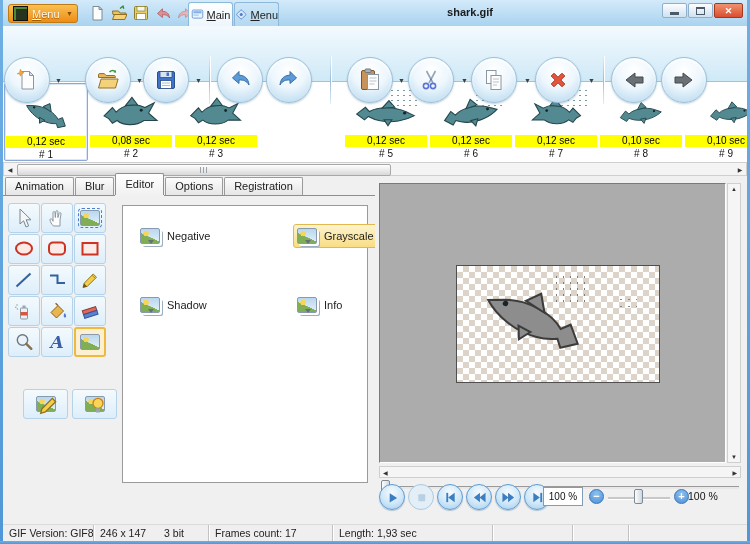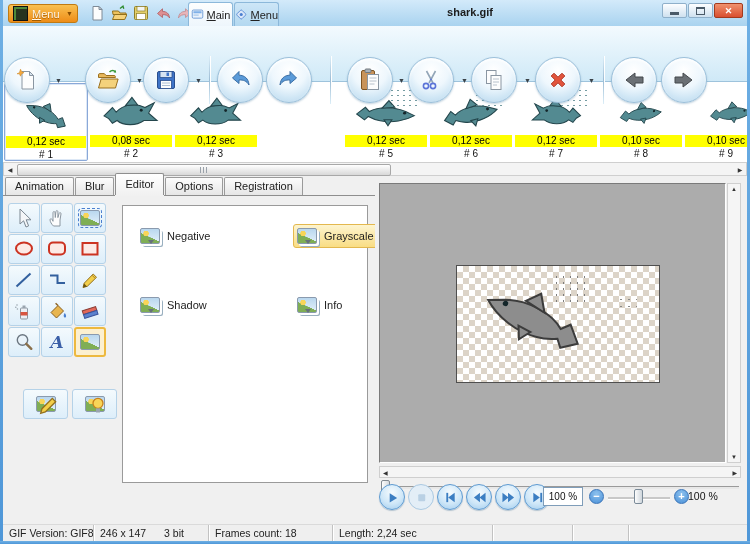--- a/index.html
+++ b/index.html
@@ -630,22 +630,22 @@
       <div class="zreadout">100 %</div>
     </div>
   </div>
 
   <div class="statusbar">
     <div class="scell sc1">GIF Version: GIF89a</div>
     <div class="scell sc2">
       <span>246 x 147</span>
       <span class="bit">3 bit</span>
     </div>
-    <div class="scell sc3">Frames count: 18</div>
-    <div class="scell sc4">Length: 2,24 sec</div>
+    <div class="scell sc3">Frames count: 17</div>
+    <div class="scell sc4">Length: 1,93 sec</div>
     <div class="scell sc5"></div>
     <div class="scell sc6"></div>
     <div class="scell sc7"></div>
   </div>
 
   <div class="fr left"></div>
   <div class="fr right"></div>
   <div class="fr bottom"></div>
 </div>
 

